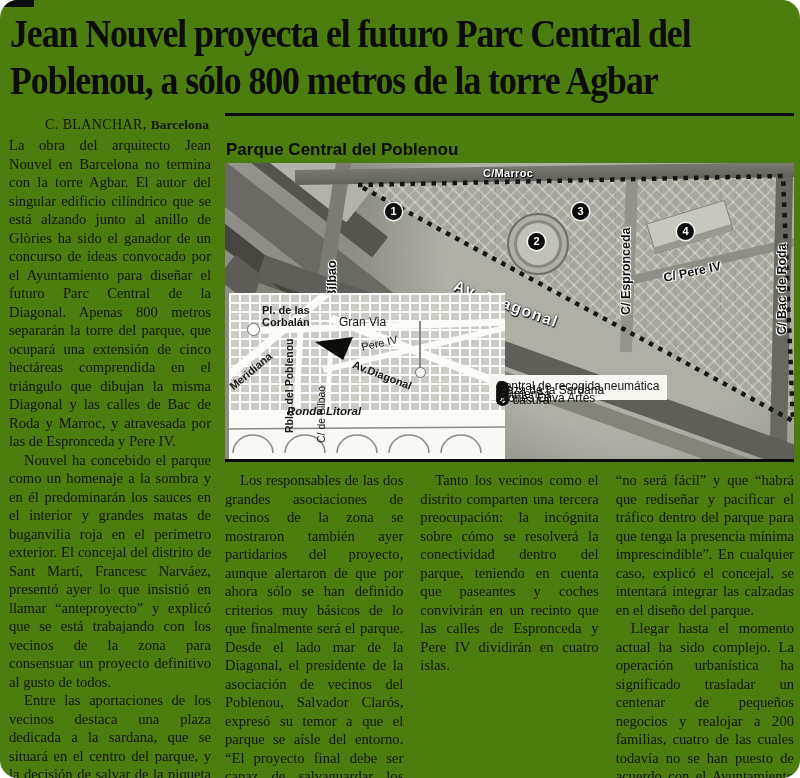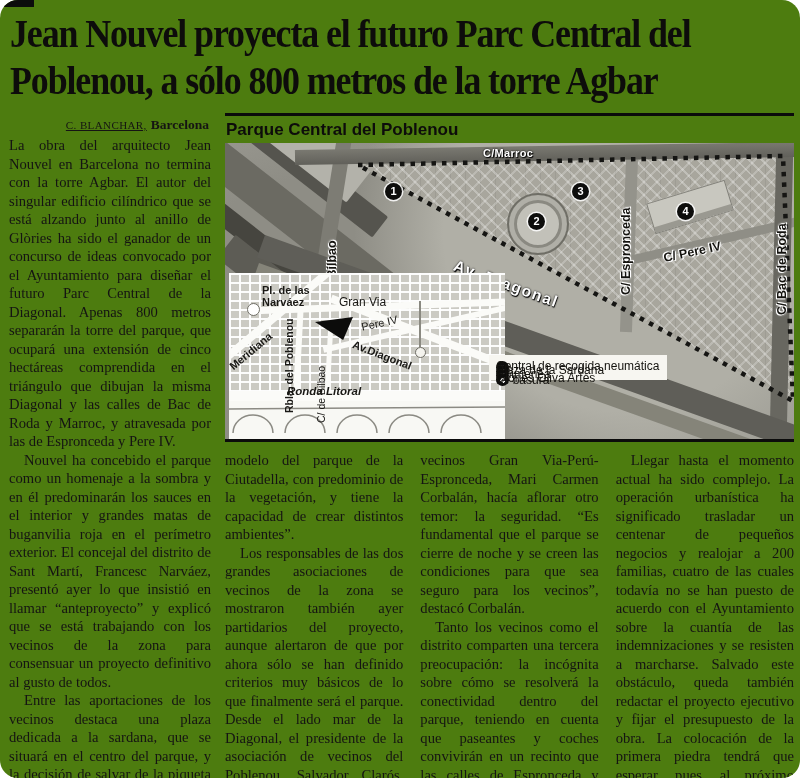--- a/index.html
+++ b/index.html
@@ -12,29 +12,29 @@
   .hl-line{white-space:nowrap;font:700 39px/47px "Liberation Serif",serif;
            letter-spacing:-1.2px;transform:scaleX(.92);transform-origin:0 50%;color:#0d0c0b;}
 
   
   .content{display:flex;gap:14px;padding:0 6px 0 9px;margin-top:9px;}
   .col-first{width:202px;flex:none;}
   .right{flex:1;min-width:0;}
 
   
   .byline{text-align:right;margin:2px 2px 3px 0;white-space:nowrap;}
-  .byline .auth{font-size:11px;letter-spacing:.4px;text-decoration:underline;}
+  .byline .auth{font-size:14px;letter-spacing:.4px;}
   .byline .loc{font-weight:700;font-size:13.5px;}
   .article p{margin:0;font-size:14.6px;line-height:18.5px;text-align:justify;
              text-justify:inter-word;}
   .article p.ind{text-indent:15px;font-family:Liberation Serif, serif;}
 
   
   .map-block{border-top:3px solid #0b0b0b;}
-  .map-title{font:700 17px/1 "Liberation Sans",sans-serif;color:#0d0c0b;padding:5px 0 5px 1px;}
+  .map-title{font:700 17px/1 "Liberation Sans",sans-serif;color:#0d0c0b;padding:5px 0 5px 1px;margin-top:20px;}
   .map-canvas{position:relative;width:100%;height:296px;background:
       radial-gradient(circle at 70% 30%,#b0afa6 0 40%,transparent 60%),
       radial-gradient(circle at 20% 80%,#8e8d85 0 40%,transparent 60%),#9d9c94;
       overflow:hidden;border-bottom:3px solid #0b0b0b;}
   .credit{text-align:right;font:700 9px/12px "Liberation Sans",sans-serif;
           letter-spacing:.6px;color:#222;padding:2px 2px 0 0;}
 
   .map-canvas *{position:absolute;}
   
   .strip{border-radius:2px;}
@@ -216,21 +216,21 @@
             <div class="iband ib-ronda"></div>
             <div class="inset-bottom"></div>
             <svg style="left:0;top:130px;" width="276" height="36" viewBox="0 0 276 36">
               <path d="M4,30 a20,18 0 0 1 40,0 M56,30 a20,18 0 0 1 40,0 M108,30 a20,18 0 0 1 40,0 M160,30 a20,18 0 0 1 40,0 M212,30 a20,18 0 0 1 40,0" fill="none" stroke="#8b8a83" stroke-width="1.5"></path>
               <line x1="0" y1="6" x2="276" y2="4" stroke="#8b8a83" stroke-width="1.5"></line>
             </svg>
             <div class="itri"></div>
             <div class="iglories-dot"></div>
             <div class="iline"></div>
             <div class="idot2"></div>
-            <span class="ilab il-glories">Pl. de las Narváez</span>
+            <span class="ilab il-glories">Pl. de las Corbalán</span>
             <span class="ilab il-granvia">Gran Via</span>
             <span class="ilab il-meridiana">Meridiana</span>
             <span class="ilab il-pereiv">Pere IV</span>
             <span class="ilab il-rambla">Rbla. del Poblenou</span>
             <span class="ilab il-bilbao">C/ de Bilbao</span>
             <span class="ilab il-diag">Av.Diagonal</span>
             <span class="ilab il-ronda">Ronda Litoral</span>
           </div>
 
           <div class="legend">
@@ -250,28 +250,27 @@
               <span class="lnum">4</span>
               <span class="ltext">Glòries Oliva Artés</span>
             </div>
           </div>
         </div>
 
       </div>
 
       <div class="cols3">
         <div class="col">
-          <p>modelo del parque de la Ciutadella, con predominio de la vegetación, y tiene la capacidad de crear distintos ambientes”.</p>
           <p class="ind">Los responsables de las dos grandes asociaciones de vecinos de la zona se mostraron también ayer partidarios del proyecto, aunque alertaron de que por ahora sólo se han definido criterios muy básicos de lo que finalmente será el parque. Desde el lado mar de la Diagonal, el presidente de la asociación de vecinos del Poblenou, Salvador Clarós, expresó su temor a que el parque se aísle del entorno. “El proyecto final debe ser capaz de salvaguardar los rasgos del pasado industrial del barrio y de estar vinculado al espíritu cívico del entorno”. Desde el lado montaña, la secretaria de la asociación de</p>
         </div>
         <div class="col">
-          <p>vecinos Gran Via-Perú-Espronceda, Mari Carmen Corbalán, hacía aflorar otro temor: la seguridad. “Es fundamental que el parque se cierre de noche y se creen las condiciones para que sea seguro para los vecinos”, destacó Corbalán.</p>
           <p class="ind">Tanto los vecinos como el distrito comparten una tercera preocupación: la incógnita sobre cómo se resolverá la conectividad dentro del parque, teniendo en cuenta que paseantes y coches convivirán en un recinto que las calles de Espronceda y Pere IV dividirán en cuatro islas.</p>
 
         </div>
         <div class="col">
+          <p>“no será fácil” y que “habrá que rediseñar y pacificar el tráfico dentro del parque para que tenga la presencia mínima imprescindible”. En cualquier caso, explicó el concejal, se intentará integrar las calzadas en el diseño del parque.</p>
           <p class="ind">Llegar hasta el momento actual ha sido complejo. La operación urbanística ha significado trasladar un centenar de pequeños negocios y realojar a 200 familias, cuatro de las cuales todavía no se han puesto de acuerdo con el Ayuntamiento sobre la cuantía de las indemnizaciones y se resisten a marcharse. Salvado este obstáculo, queda también redactar el proyecto ejecutivo y fijar el presupuesto de la obra. La colocación de la primera piedra tendrá que esperar, pues, al próximo mandato.</p>
         </div>
       </div>
 
     </div>
   </div>
 </div>
 
 </body></html>

